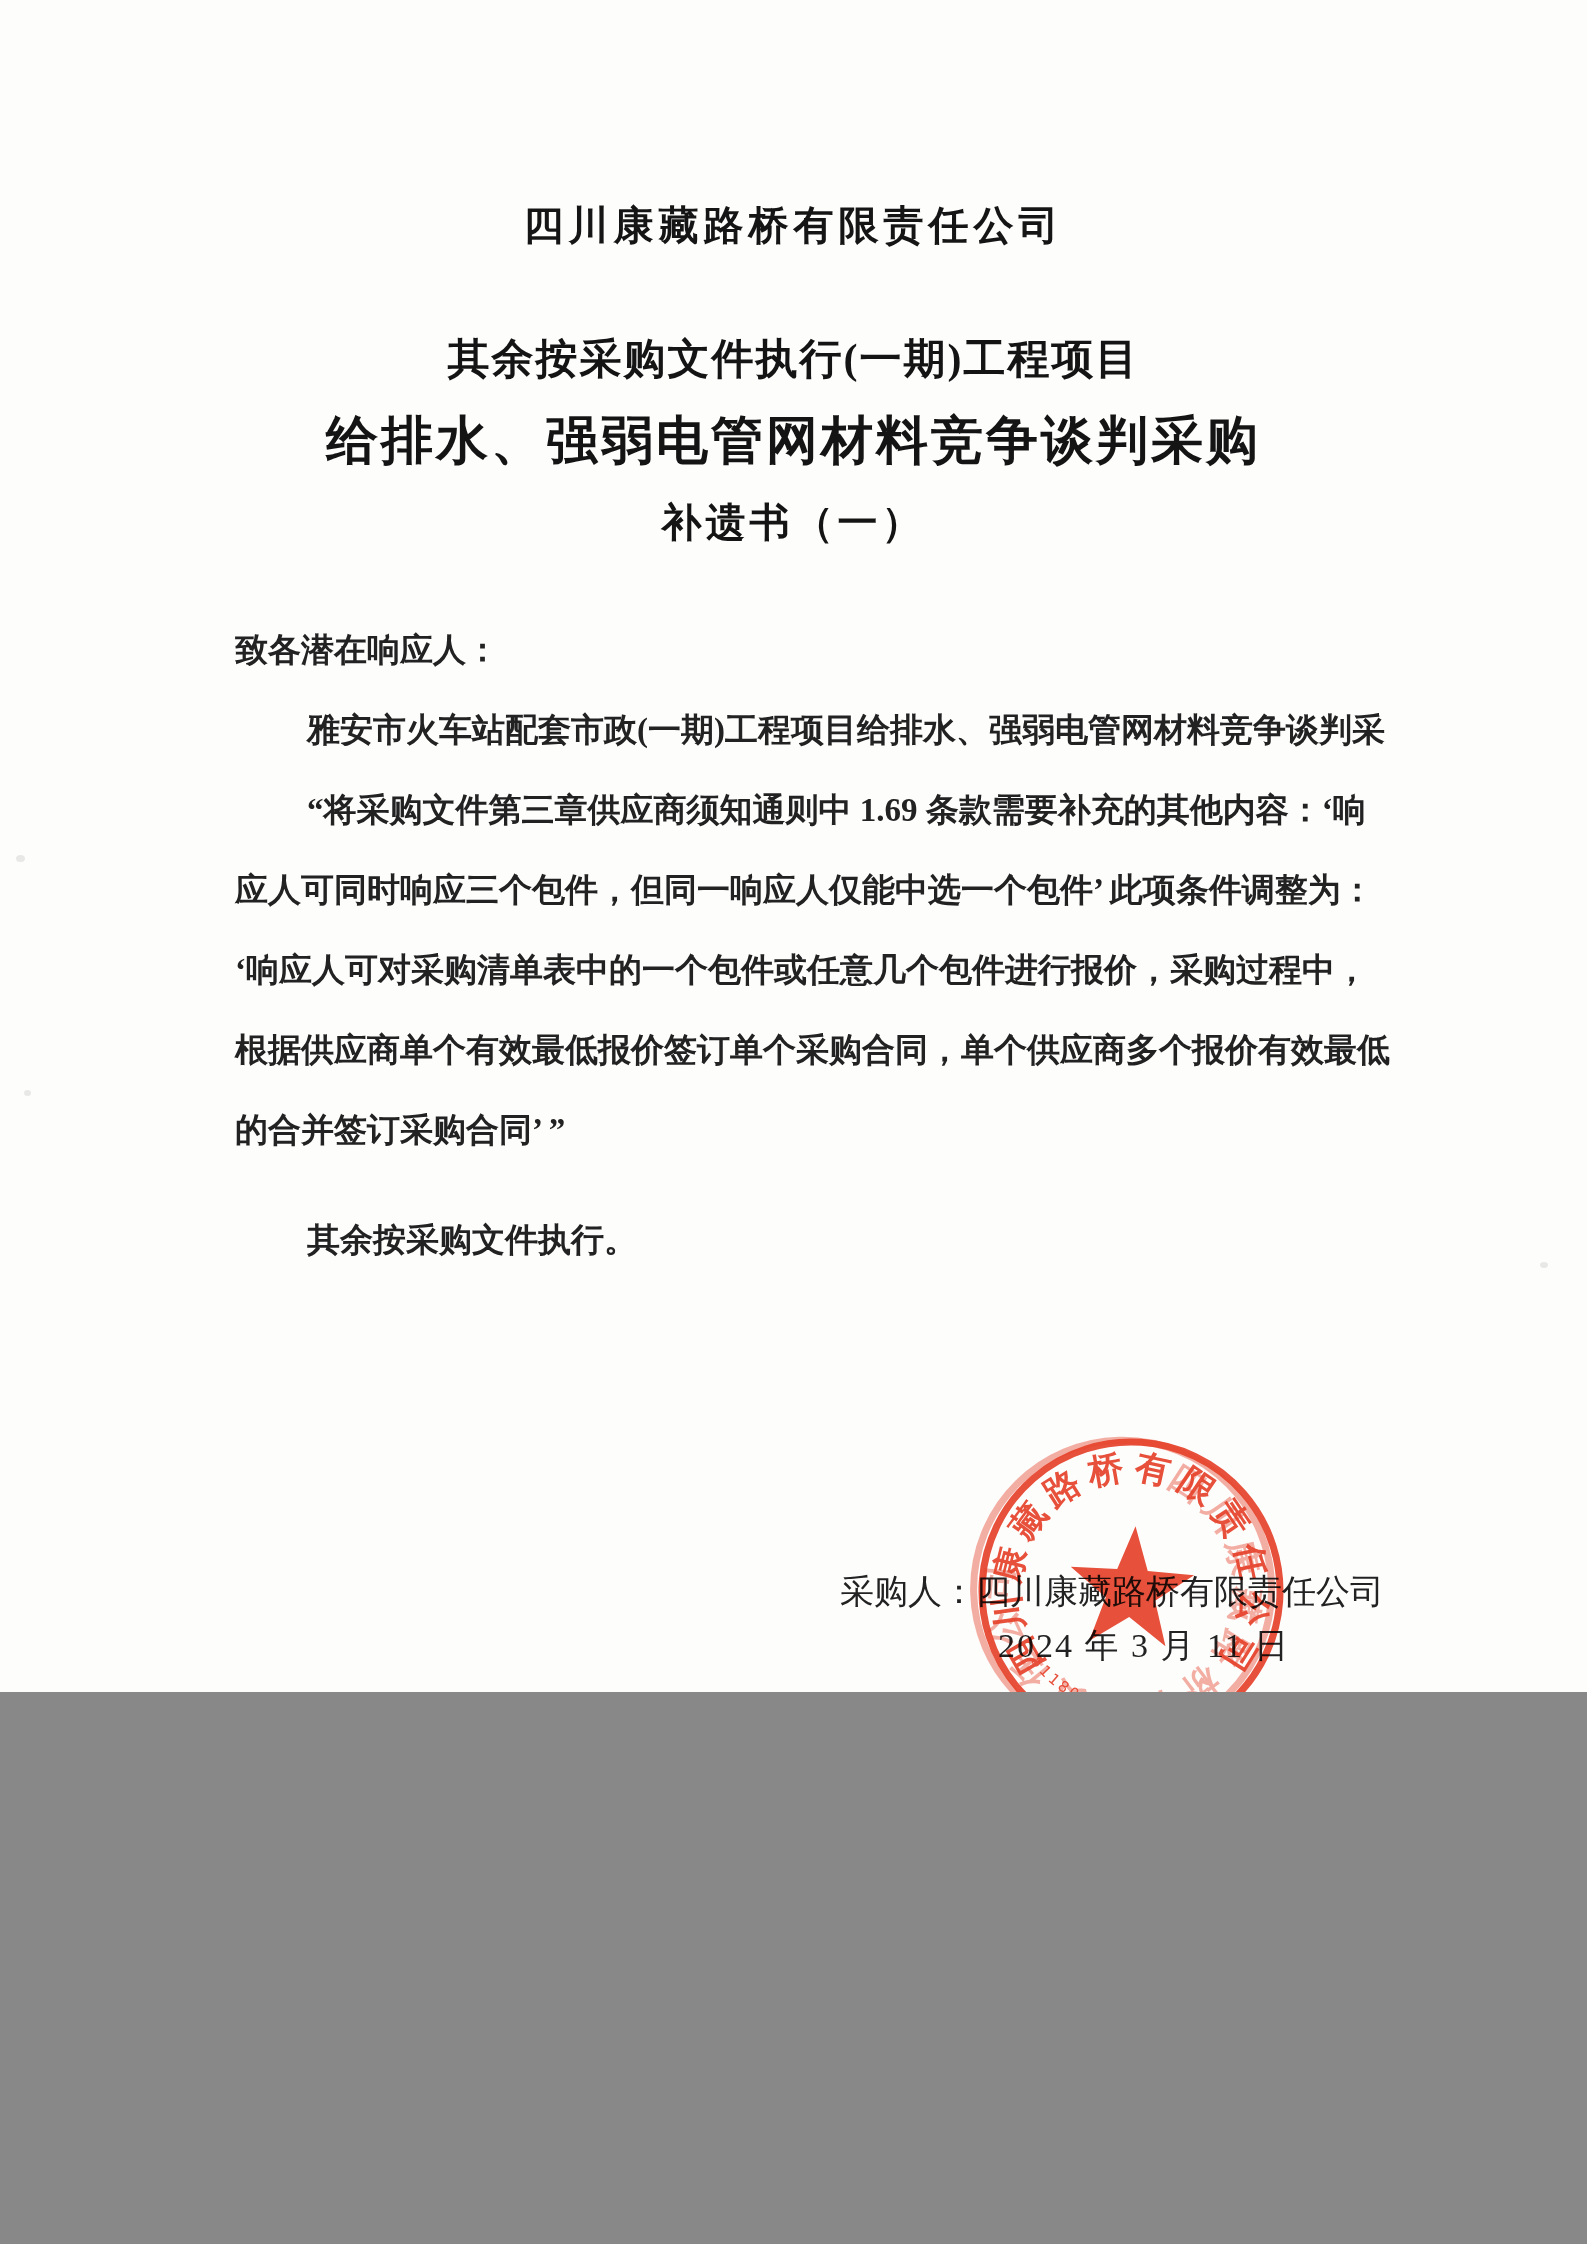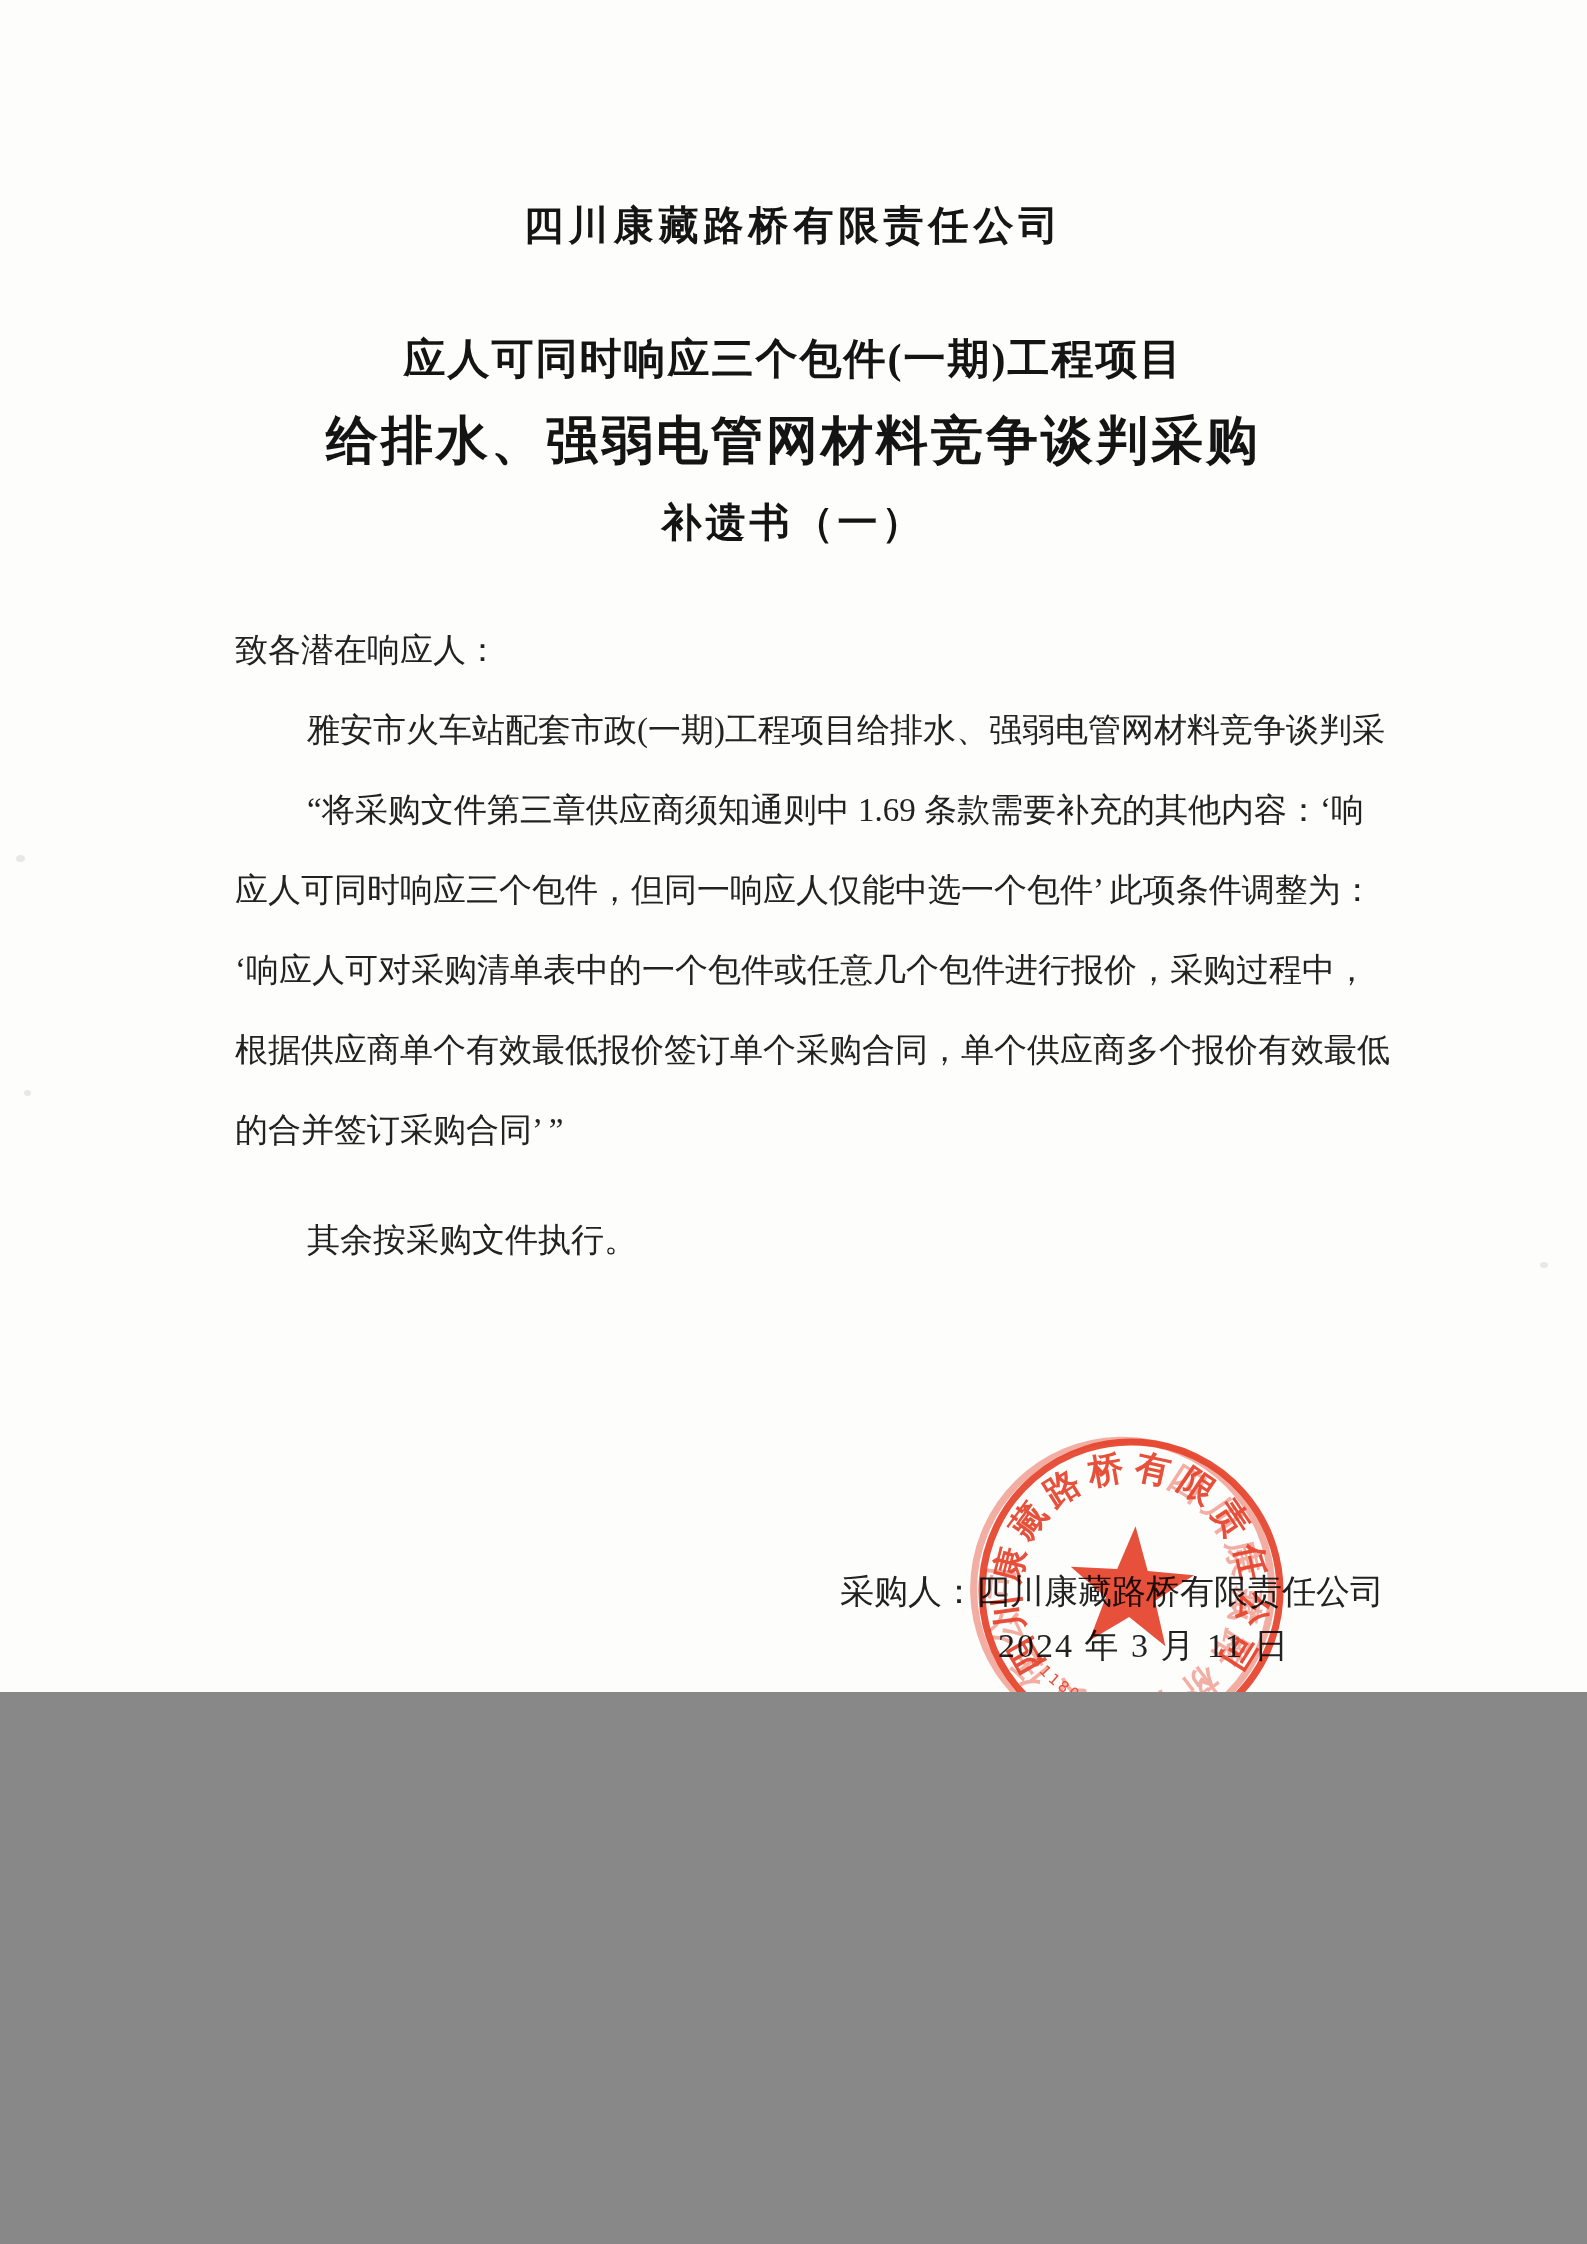--- a/index.html
+++ b/index.html
@@ -34,21 +34,21 @@
     font-size: 40px; font-weight: 700; letter-spacing: 4px;
     line-height: 66px; color: #141414;
   }
   
   .body-text {
     margin-top: 54px;
     padding: 0 197px 0 235px;
     font-size: 33px;
     color: #222;
   }
-  .body-line { line-height: 80px; white-space: nowrap; }
+  .body-line { line-height: 80px; white-space: nowrap; font-weight: bold; }
   .body-line.indent { text-indent: 72px; }
   .body-line.gap-before { margin-top: 30px; }
   
   .sig-buyer {
     position: absolute; left: 840px; top: 1568px;
     font-size: 34px; line-height: 48px; color: #222; white-space: nowrap;
     z-index: 1;
   }
   .sig-date {
     position: absolute; left: 998px; top: 1622px;
@@ -82,21 +82,21 @@
   .speck.s2 { left: 24px;  top: 1090px; width: 7px; height: 6px; }
   .speck.s3 { left: 1540px; top: 1262px; width: 8px; height: 6px; }
 </style>
 </head>
 <body>
 
 <div class="page">
 
   <div class="titles">
     <div class="t-company">四川康藏路桥有限责任公司</div>
-    <div class="t-project1">应人可同时响应三个包件(一期)工程项目</div>
+    <div class="t-project1">其余按采购文件执行(一期)工程项目</div>
     <div class="t-project2">给排水、强弱电管网材料竞争谈判采购</div>
     <div class="t-doc">补遗书（一）</div>
   </div>
 
   <div class="body-text">
     <div class="body-line">致各潜在响应人：</div>
     <div class="body-line indent">雅安市火车站配套市政(一期)工程项目给排水、强弱电管网材料竞争谈判采</div>
     <div class="body-line indent">“将采购文件第三章供应商须知通则中 1.69 条款需要补充的其他内容：‘响</div>
     <div class="body-line">应人可同时响应三个包件，但同一响应人仅能中选一个包件’ 此项条件调整为：</div>
     <div class="body-line">‘响应人可对采购清单表中的一个包件或任意几个包件进行报价，采购过程中，</div>

